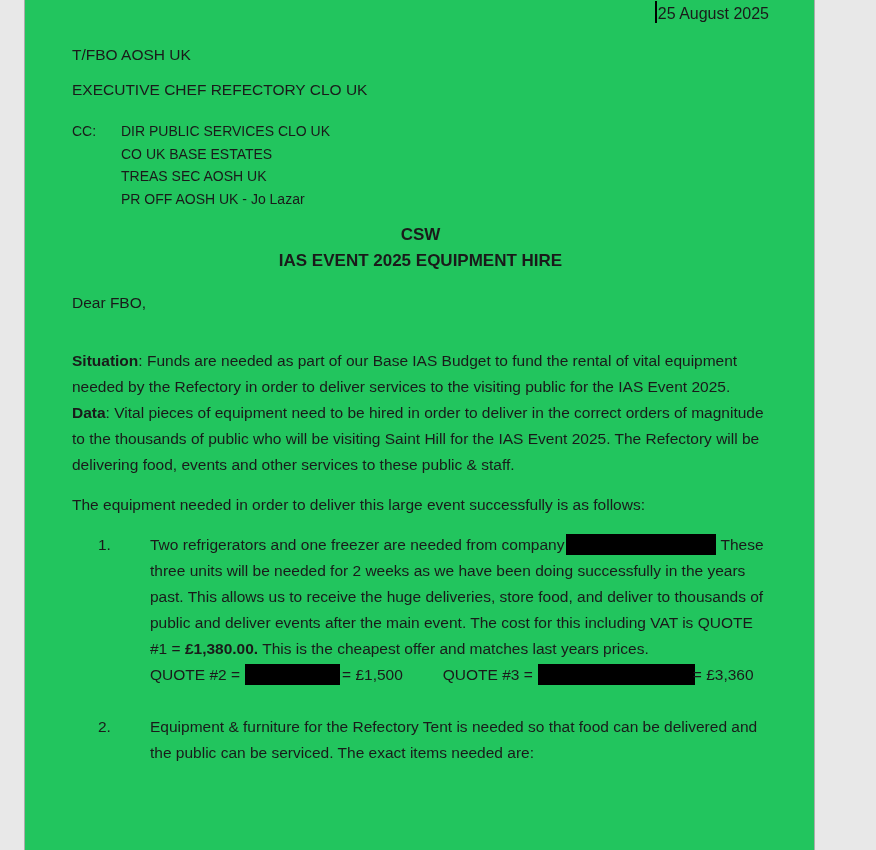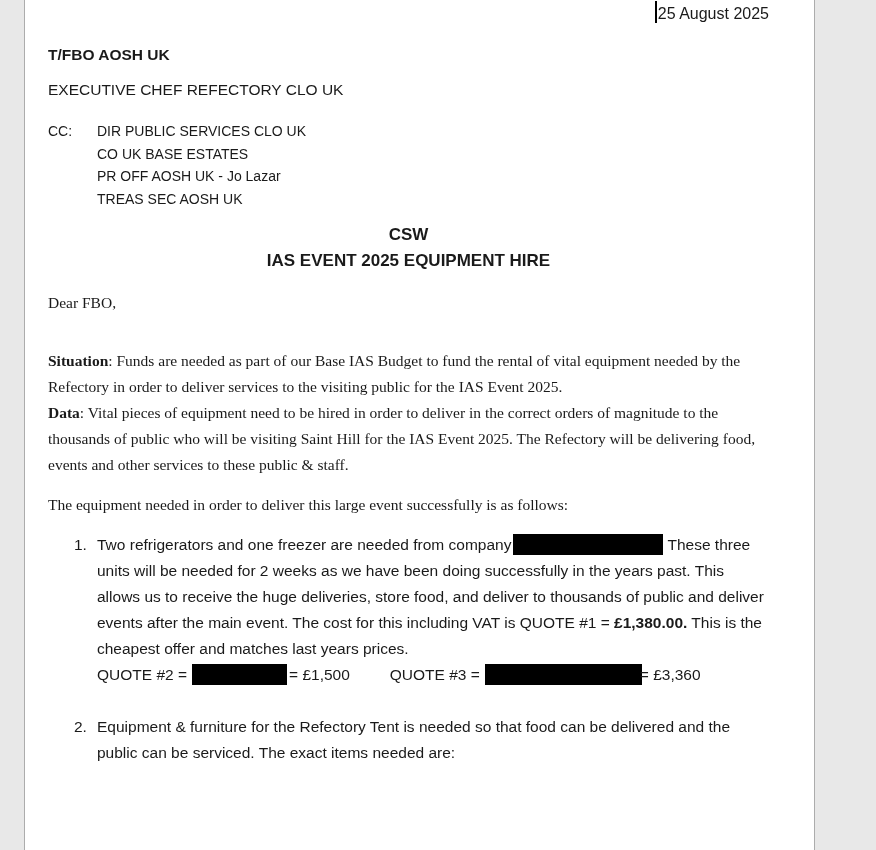--- a/index.html
+++ b/index.html
@@ -7,62 +7,62 @@
     width: 876px; height: 850px;
     background: #e8e8e8;
     font-family: "Liberation Sans", sans-serif;
     color: #1a1a1a;
     overflow: hidden;
   }
   .canvas { position: relative; width: 876px; height: 850px; }
   .page {
     position: absolute; left: 24px; top: 0;
     width: 791px; height: 850px;
-    background: #ffffff;
+    background: #22c55e;
     border-left: 1px solid #acacac;
     border-right: 1px solid #acacac;
     box-sizing: border-box;
-    padding: 0 45px 0 23px;
+    padding: 0 45px 0 47px;
   }
   .date-line {
     text-align: right;
     font-size: 16px; line-height: 24px;
     padding-top: 1px;
     white-space: nowrap;
   }
   .caret {
     display: inline-block;
     width: 2px; height: 22px;
     background: #000;
     vertical-align: -4px;
     margin-right: 1px;
   }
   .line { font-size: 15.5px; line-height: 26px; }
-  .to1 { margin-top: 16px; font-weight: bold; }
+  .to1 { margin-top: 16px; }
   .to2 { margin-top: 9px; }
   .cc-block { display: flex; margin-top: 17px; justify-content: flex-end; }
   .cc-label { width: 49px; font-size: 14px; line-height: 22.5px; }
   .cc-list { flex: 1; }
   .cc-item { font-size: 14px; line-height: 22.5px; }
   .title {
     text-align: center; font-weight: bold;
     font-size: 17px; line-height: 26px;
   }
   .title1 { margin-top: 12px; }
-  .para { margin: 0; font-size: 15.5px; line-height: 26px; font-family: Liberation Serif, serif; }
+  .para { margin: 0; font-size: 15.5px; line-height: 26px; }
   .salutation { margin-top: 16px; }
   .situation { margin-top: 32px; }
   .data { }
   .intro { margin-top: 14px; }
   b { font-weight: bold; }
   .li { display: flex; font-size: 15.5px; line-height: 26px; }
   .li1 { margin-top: 14px; }
   .li2 { margin-top: 26px; }
   .num { width: 23px; margin-left: 26px; flex: none; }
-  .li-body { flex: 1; }
+  .li-body { flex: 1; margin-left: 29px; }
   .redact {
     display: inline-block;
     height: 21px;
     background: #000000;
     vertical-align: -5px;
   }
   .r-company { width: 150px; margin-left: 2px; }
   .r-q2 { width: 95px; margin: 0 2px 0 5px; }
   .r-q3 { width: 157px; margin-left: 5px; margin-right: -2px; }
   .quotes { white-space: nowrap; }
@@ -77,22 +77,22 @@
     <div class="date-line"><span class="caret"></span><span>25 August 2025</span></div>
 
     <div class="line to1">T/FBO AOSH UK</div>
     <div class="line to2">EXECUTIVE CHEF REFECTORY CLO UK</div>
 
     <div class="cc-block">
       <div class="cc-label">CC:</div>
       <div class="cc-list">
         <div class="cc-item">DIR PUBLIC SERVICES CLO UK</div>
         <div class="cc-item">CO UK BASE ESTATES</div>
+        <div class="cc-item">TREAS SEC AOSH UK</div>
         <div class="cc-item">PR OFF AOSH UK - Jo Lazar</div>
-        <div class="cc-item">TREAS SEC AOSH UK</div>
       </div>
     </div>
 
     <div class="title title1">CSW</div>
     <div class="title">IAS EVENT 2025 EQUIPMENT HIRE</div>
 
     <p class="para salutation">Dear FBO,</p>
 
     <p class="para situation"><b>Situation</b><span>: Funds are needed as part of our Base IAS Budget to fund the rental of vital equipment needed by the Refectory in order to deliver services to the visiting public for the IAS Event 2025.</span></p>
 

